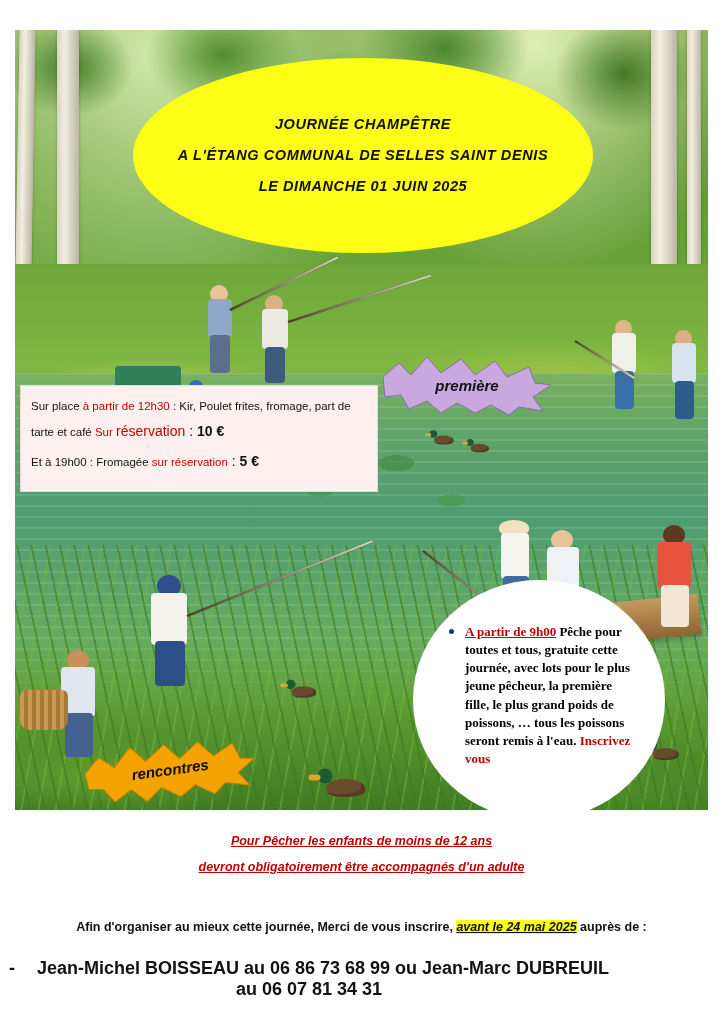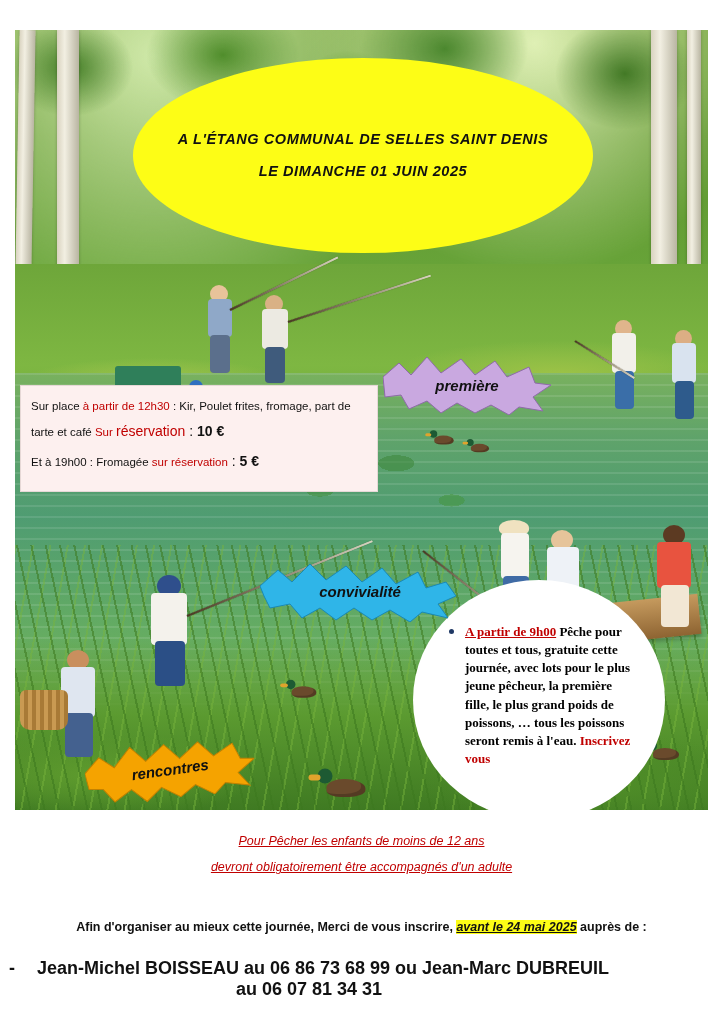--- a/index.html
+++ b/index.html
@@ -238,21 +238,21 @@
   .ul-red { color: #c00000; text-decoration: underline; }
   .red-plain { color: #c00000; }
 
   
   #warning {
     position: absolute;
     left: 0; top: 828px;
     width: 723px;
     text-align: center;
     color: #c00000;
-    font-weight: normal;
+    font-weight: bold;
     font-style: italic;
     font-size: 12.5px;
     line-height: 2.1;
   }
   #warning u { text-decoration: underline; }
 
   #footer {
     position: absolute;
     left: 0; top: 920px;
     width: 723px;
@@ -374,46 +374,41 @@
   <div class="duck" style="left:416px; top:404px; transform: scale(.75);"></div>
   <div class="duck" style="left:452px; top:412px; transform: scale(.7);"></div>
   <div class="duck" style="left:276px; top:656px; transform: scale(.95);"></div>
   <div class="duck" style="left:638px; top:718px; transform: scale(1);"></div>
   <div class="duck" style="left:318px; top:752px; transform: scale(1.5);"></div>
 
   <div style="position:absolute; left:5px; top:660px; width:48px; height:40px; background:
        repeating-linear-gradient(90deg,#c99a52 0 4px,#a87a36 4px 8px); border-radius:6px 6px 10px 10px;"></div>
 
   <div id="title-ellipse">
+    <div class="t-line1">JOURNÉE CHAMPÊTRE</div>
     <div class="t-line2">A L'ÉTANG COMMUNAL DE SELLES SAINT DENIS</div>
     <div class="t-line3">LE DIMANCHE 01 JUIN 2025</div>
   </div>
 
   <div id="menu-box">
     <p>
       <span>Sur place </span><span class="red">à partir de 12h30</span><span> :   Kir, Poulet frites, fromage, part de tarte et café </span><span class="red">Sur </span><span class="red big">réservation</span><span class="big"> : </span><span class="big bold">10 €</span>
     </p>
     <p>
       <span>Et à 19h00 : Fromagée </span><span class="red">sur réservation</span><span class="big"> : </span><span class="big bold">5 €</span>
     </p>
   </div>
 
   <div class="burst" id="burst-echanges">
     <svg class="shape" viewBox="0 0 168 60" preserveAspectRatio="none">
       <polygon points="0,22 16,8 28,20 44,2 58,18 78,4 92,20 112,6 124,22 146,12 152,28 168,30 150,42 160,56 136,52 126,60 108,50 92,58 74,48 58,58 44,46 26,54 18,40 2,42" fill="#c9a8e0" stroke="#8e6ba8" stroke-width="1"></polygon>
     </svg>
     <span>première</span>
   </div>
 
-  <div class="burst" id="burst-convivialite">
-    <svg class="shape" viewBox="0 0 200 62" preserveAspectRatio="none">
-      <polygon points="0,26 18,10 32,22 50,4 66,20 86,6 102,22 122,8 136,24 158,12 166,28 186,22 196,36 178,44 188,58 162,52 150,62 130,50 112,60 94,48 76,60 60,48 42,58 30,44 10,48 4,36" fill="#2fb5e8" stroke="#1b89b5" stroke-width="1"></polygon>
-    </svg>
-    <span>convivialité</span>
-  </div>
 
   <div class="burst" id="burst-rencontres" style="transform: rotate(-8deg);">
     <svg class="shape" viewBox="0 0 170 62" preserveAspectRatio="none">
       <polygon points="0,24 16,10 30,22 48,4 62,20 82,6 96,22 116,8 130,24 150,14 156,30 170,32 152,44 162,58 138,52 126,62 108,50 92,60 74,48 58,60 44,46 26,56 16,42 2,40" fill="#f5a300" stroke="#c28100" stroke-width="1"></polygon>
     </svg>
     <span>rencontres</span>
   </div>
 
   <div id="info-oval">
     <ul>

